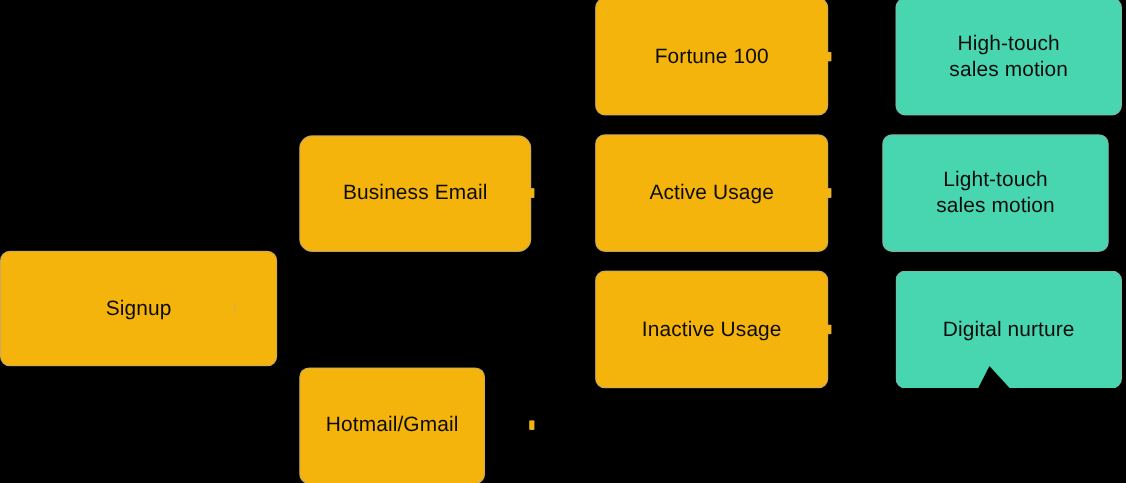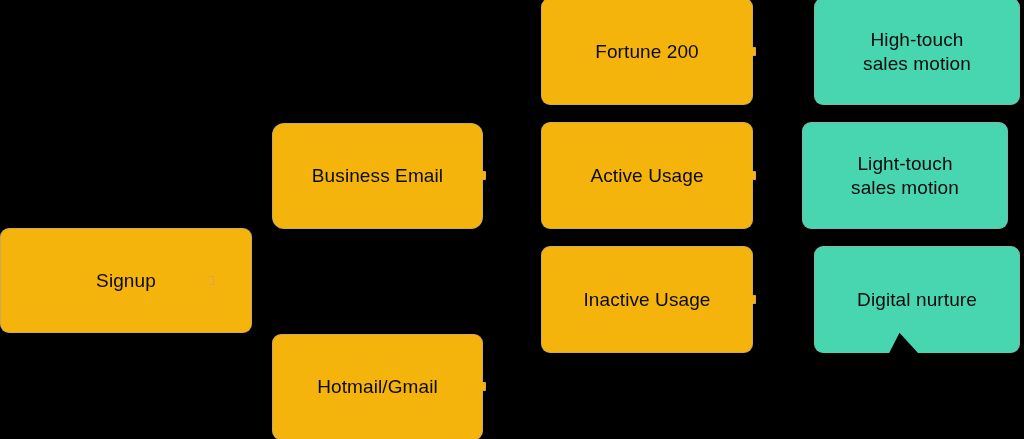--- a/index.html
+++ b/index.html
@@ -78,27 +78,27 @@
   <div class="node yellow" style="left:0px; top:228px; width:252px; height:105px;">
     <span class="label">Signup</span>
   </div>
   <div class="stub" style="left:209px; top:276px;"></div>
 
   <div class="node yellow" style="left:272px; top:123px; width:211px; height:106px;border-radius:12px;">
     <span class="label">Business Email</span>
   </div>
   <div class="stub" style="left:481px; top:171px;"></div>
 
-  <div class="node yellow" style="left:272px; top:334px; width:211px; height:106px;">
+  <div class="node yellow" style="left:272px; top:334px; width:169px; height:106px;">
     <span class="label">Hotmail/Gmail</span>
   </div>
   <div class="stub" style="left:481px; top:382px;"></div>
 
   <div class="node yellow" style="left:541px; top:-2px; width:212px; height:107px;">
-    <span class="label">Fortune 200</span>
+    <span class="label">Fortune 100</span>
   </div>
   <div class="stub" style="left:751px; top:47px;"></div>
 
   <div class="node yellow" style="left:541px; top:122px; width:212px; height:107px;">
     <span class="label">Active Usage</span>
   </div>
   <div class="stub" style="left:751px; top:171px;"></div>
 
   <div class="node yellow" style="left:541px; top:246px; width:212px; height:107px;">
     <span class="label">Inactive Usage</span>

